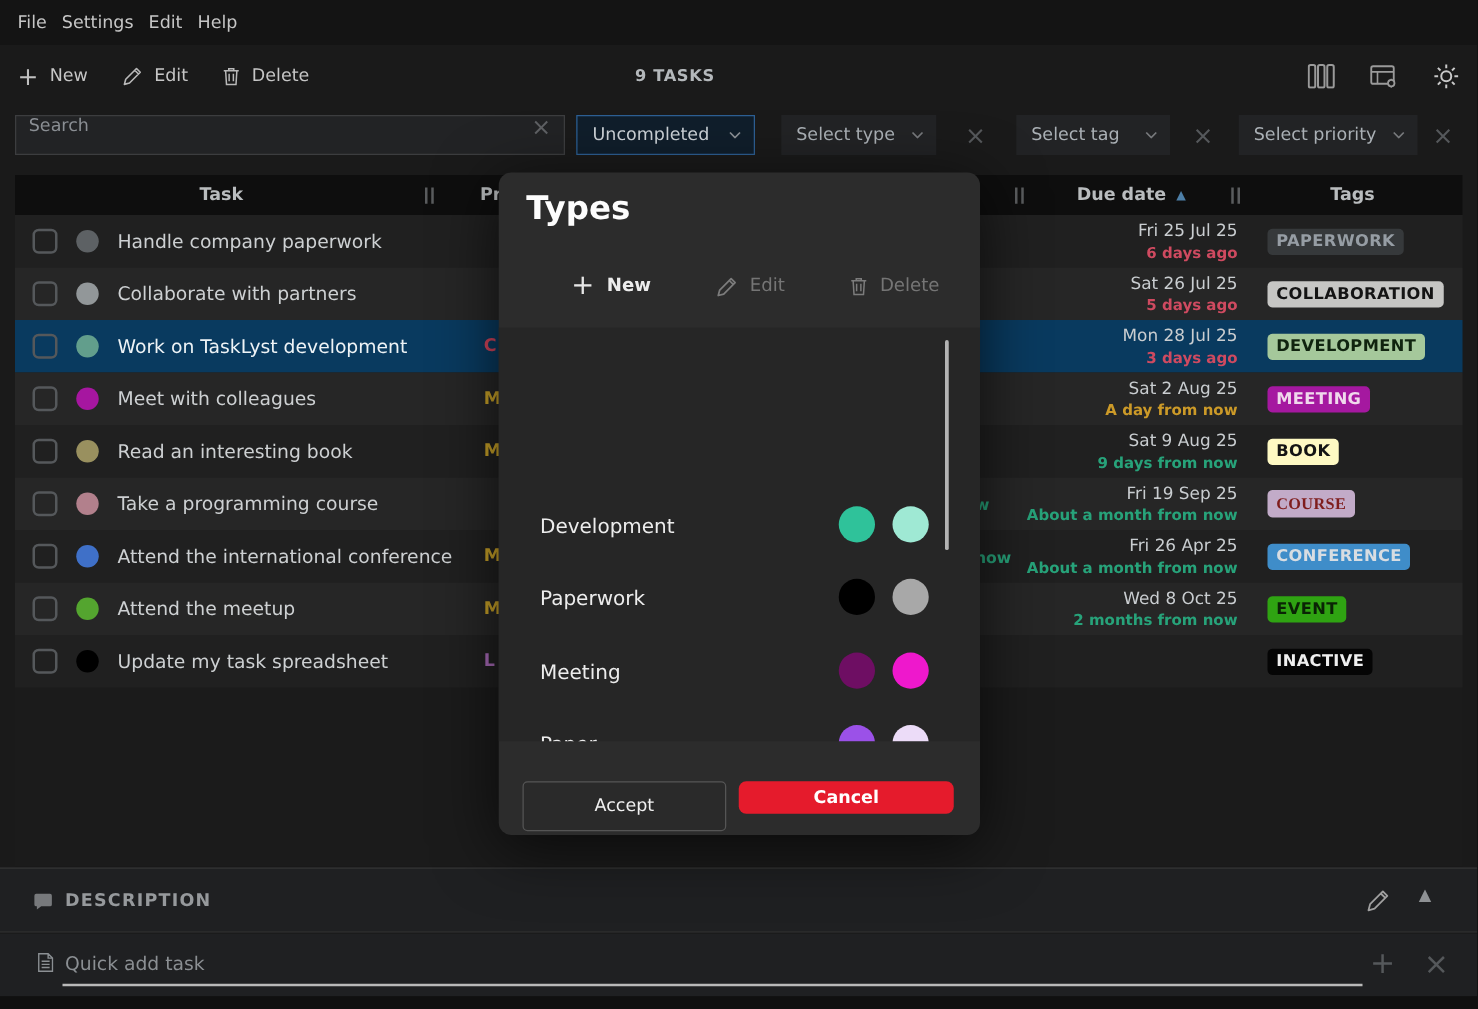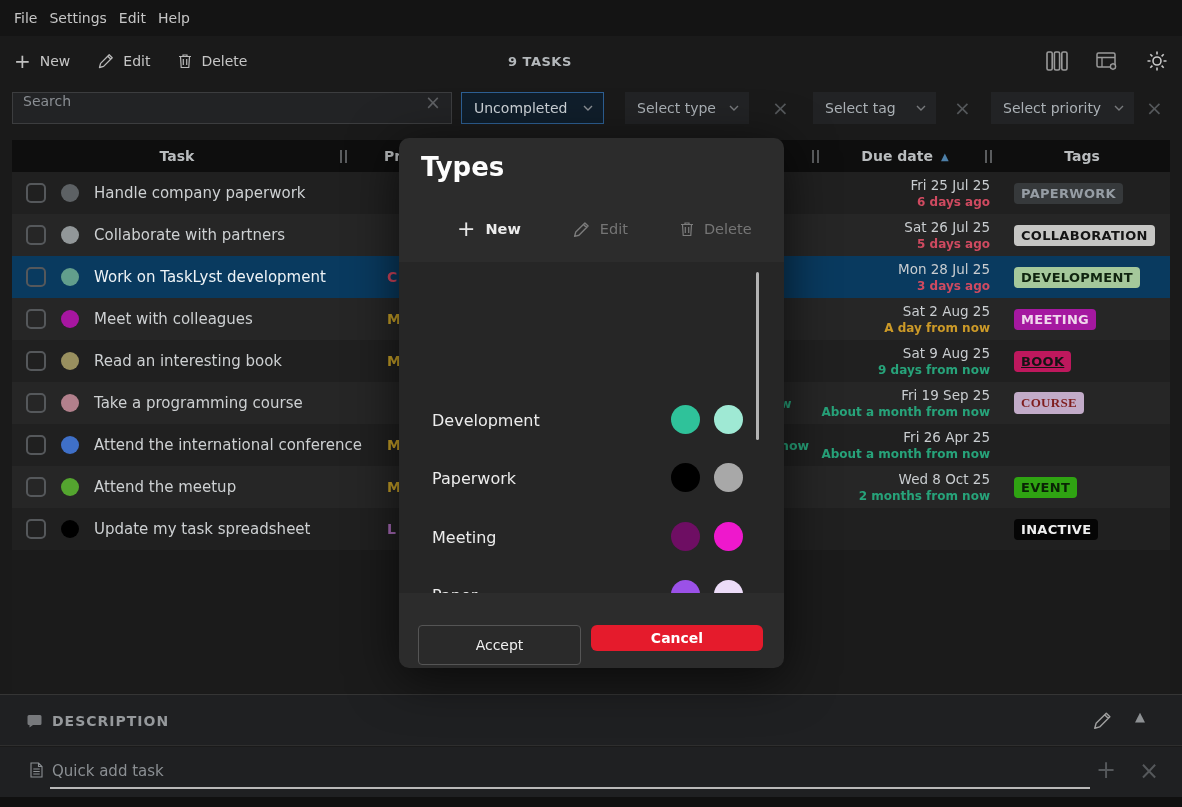--- a/index.html
+++ b/index.html
@@ -276,21 +276,21 @@
     <div class="trow odd">
       <span class="cb"></span>
       <span class="dot" style="background-color: rgb(153, 144, 95);"></span>
       <span class="ttl">Read an interesting book</span>
       <span class="prio" style="color: rgb(201, 162, 39);">M</span>
       <div class="due">
         <div class="d1">Sat 9 Aug 25</div>
         <div class="d2" style="color: rgb(39, 163, 122);">9 days from now</div>
       </div>
       <span class="tagwrap">
-          <span class="tag" style="background-color: #be185d; color: rgb(20, 20, 20); text-decoration: underline;">BOOK</span>
+          <span class="tag" style="background-color: #fef9c3; color: rgb(20, 20, 20);">BOOK</span>
         </span>
     </div>
 
     <div class="trow even">
       <span class="cb"></span>
       <span class="dot" style="background-color: rgb(178, 128, 140);"></span>
       <span class="ttl">Take a programming course</span>
       <span class="peek" style="color: rgb(39, 163, 122);">w</span>
       <div class="due">
         <div class="d1">Fri 19 Sep 25</div>
@@ -304,20 +304,23 @@
     <div class="trow odd">
       <span class="cb"></span>
       <span class="dot" style="background-color: rgb(63, 112, 200);"></span>
       <span class="ttl">Attend the international conference</span>
       <span class="prio" style="color: rgb(201, 162, 39);">M</span>
       <span class="peek" style="color: rgb(39, 163, 122);">now</span>
       <div class="due">
         <div class="d1">Fri 26 Apr 25</div>
         <div class="d2" style="color: rgb(39, 163, 122);">About a month from now</div>
       </div>
+      <span class="tagwrap">
+          <span class="tag" style="background-color: rgb(63, 141, 201); color: rgb(216, 221, 226);">CONFERENCE</span>
+        </span>
     </div>
 
     <div class="trow even">
       <span class="cb"></span>
       <span class="dot" style="background-color: rgb(84, 165, 47);"></span>
       <span class="ttl">Attend the meetup</span>
       <span class="prio" style="color: rgb(201, 162, 39);">M</span>
       <div class="due">
         <div class="d1">Wed 8 Oct 25</div>
         <div class="d2" style="color: rgb(39, 163, 122);">2 months from now</div>

